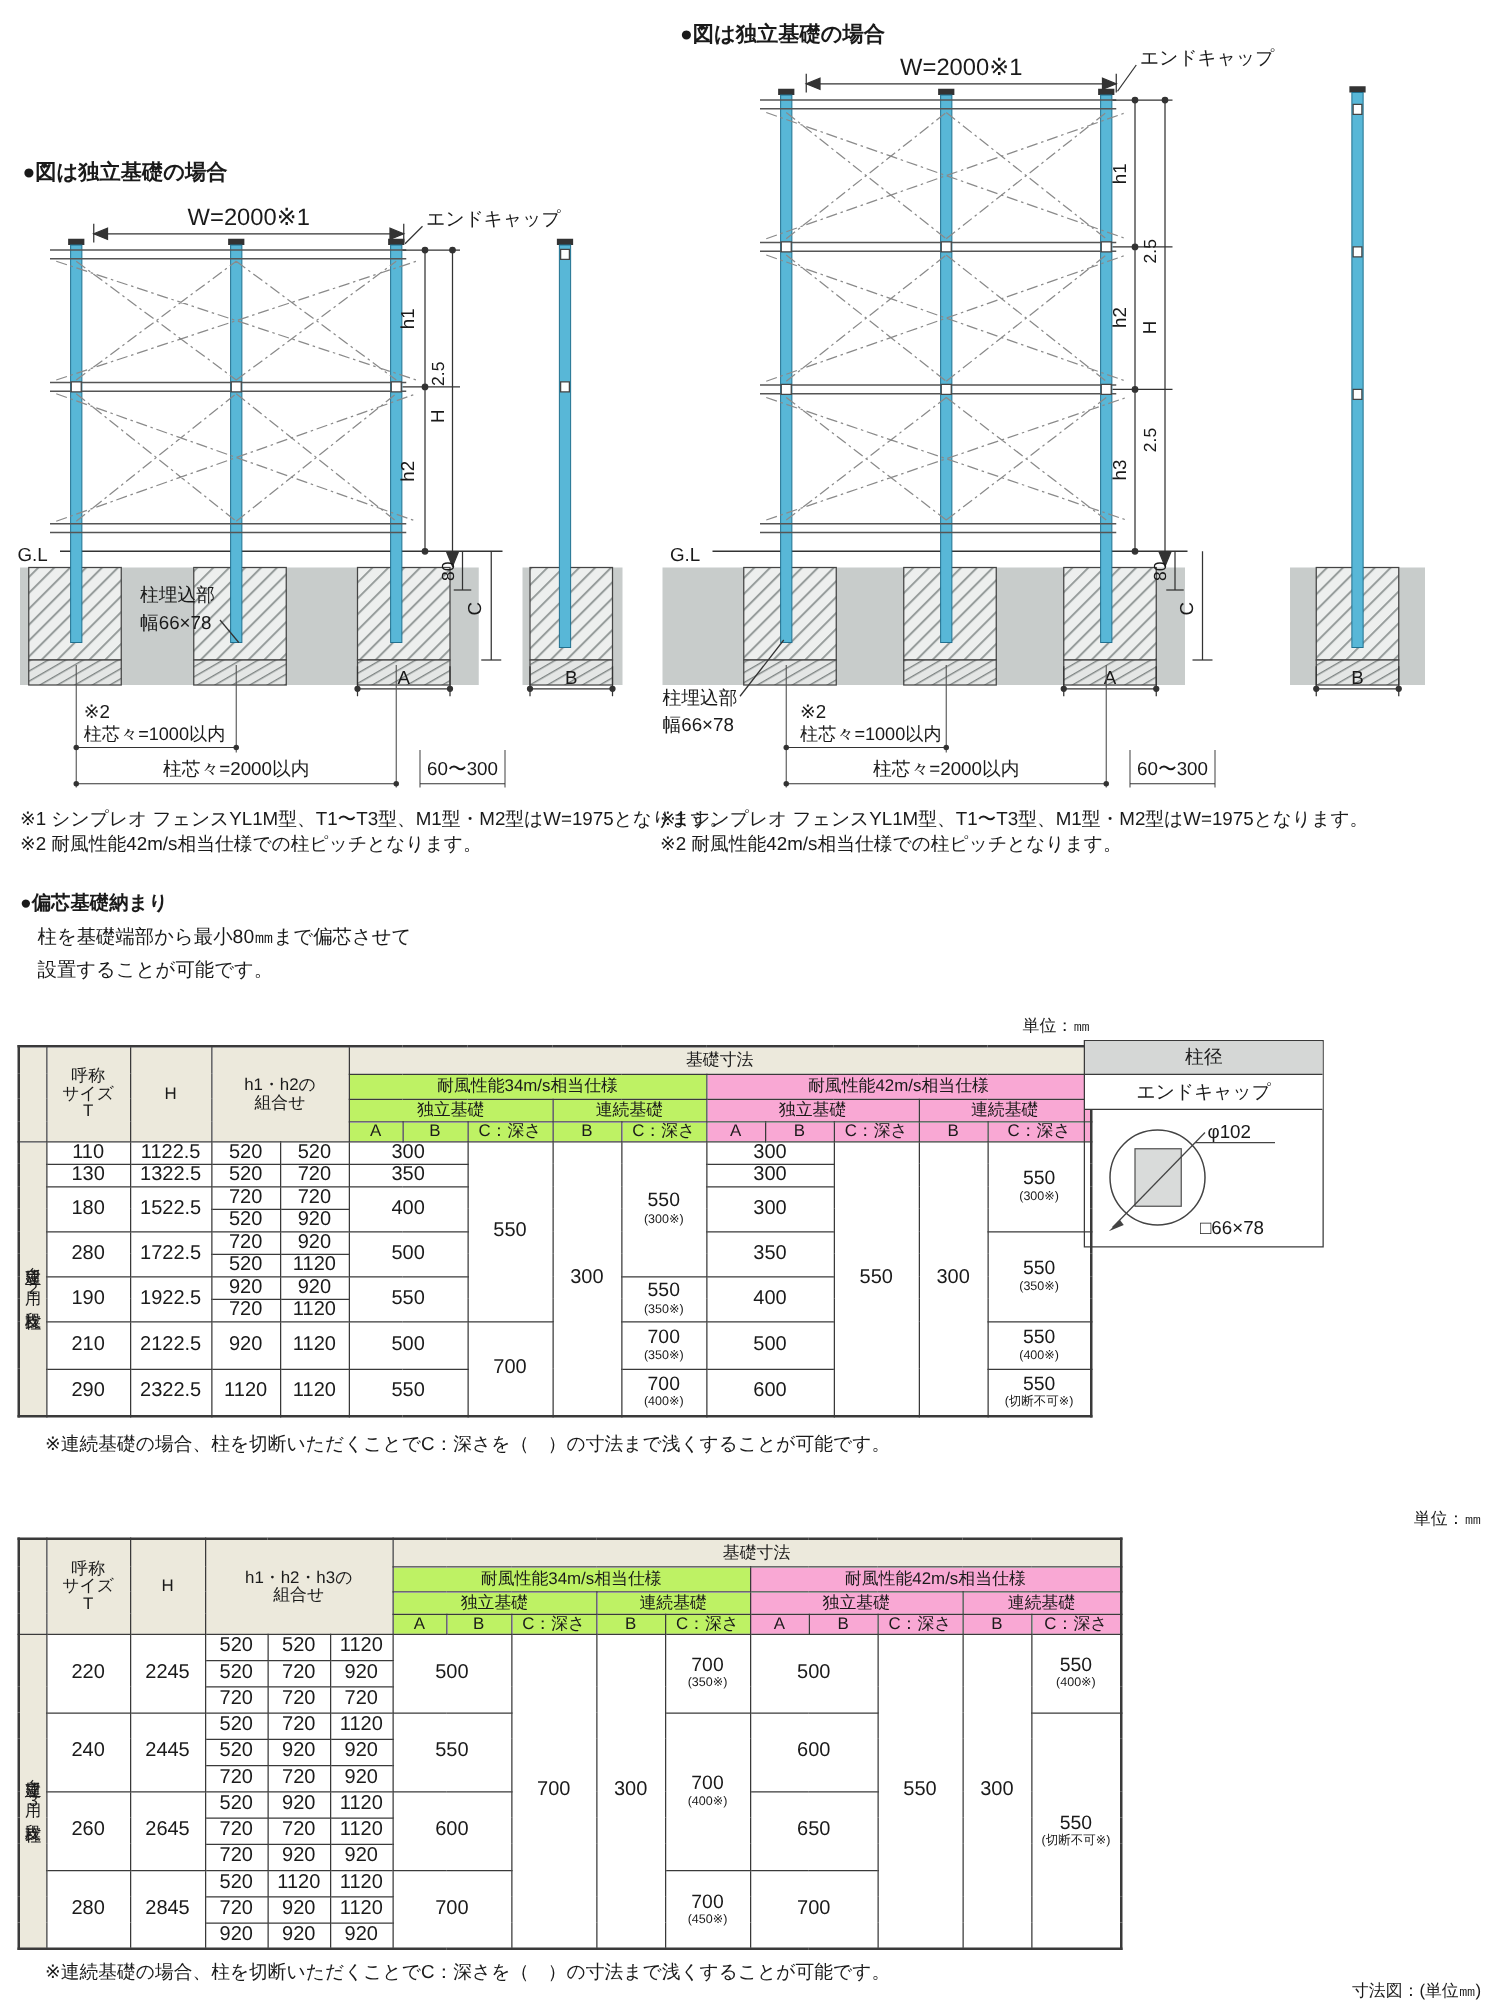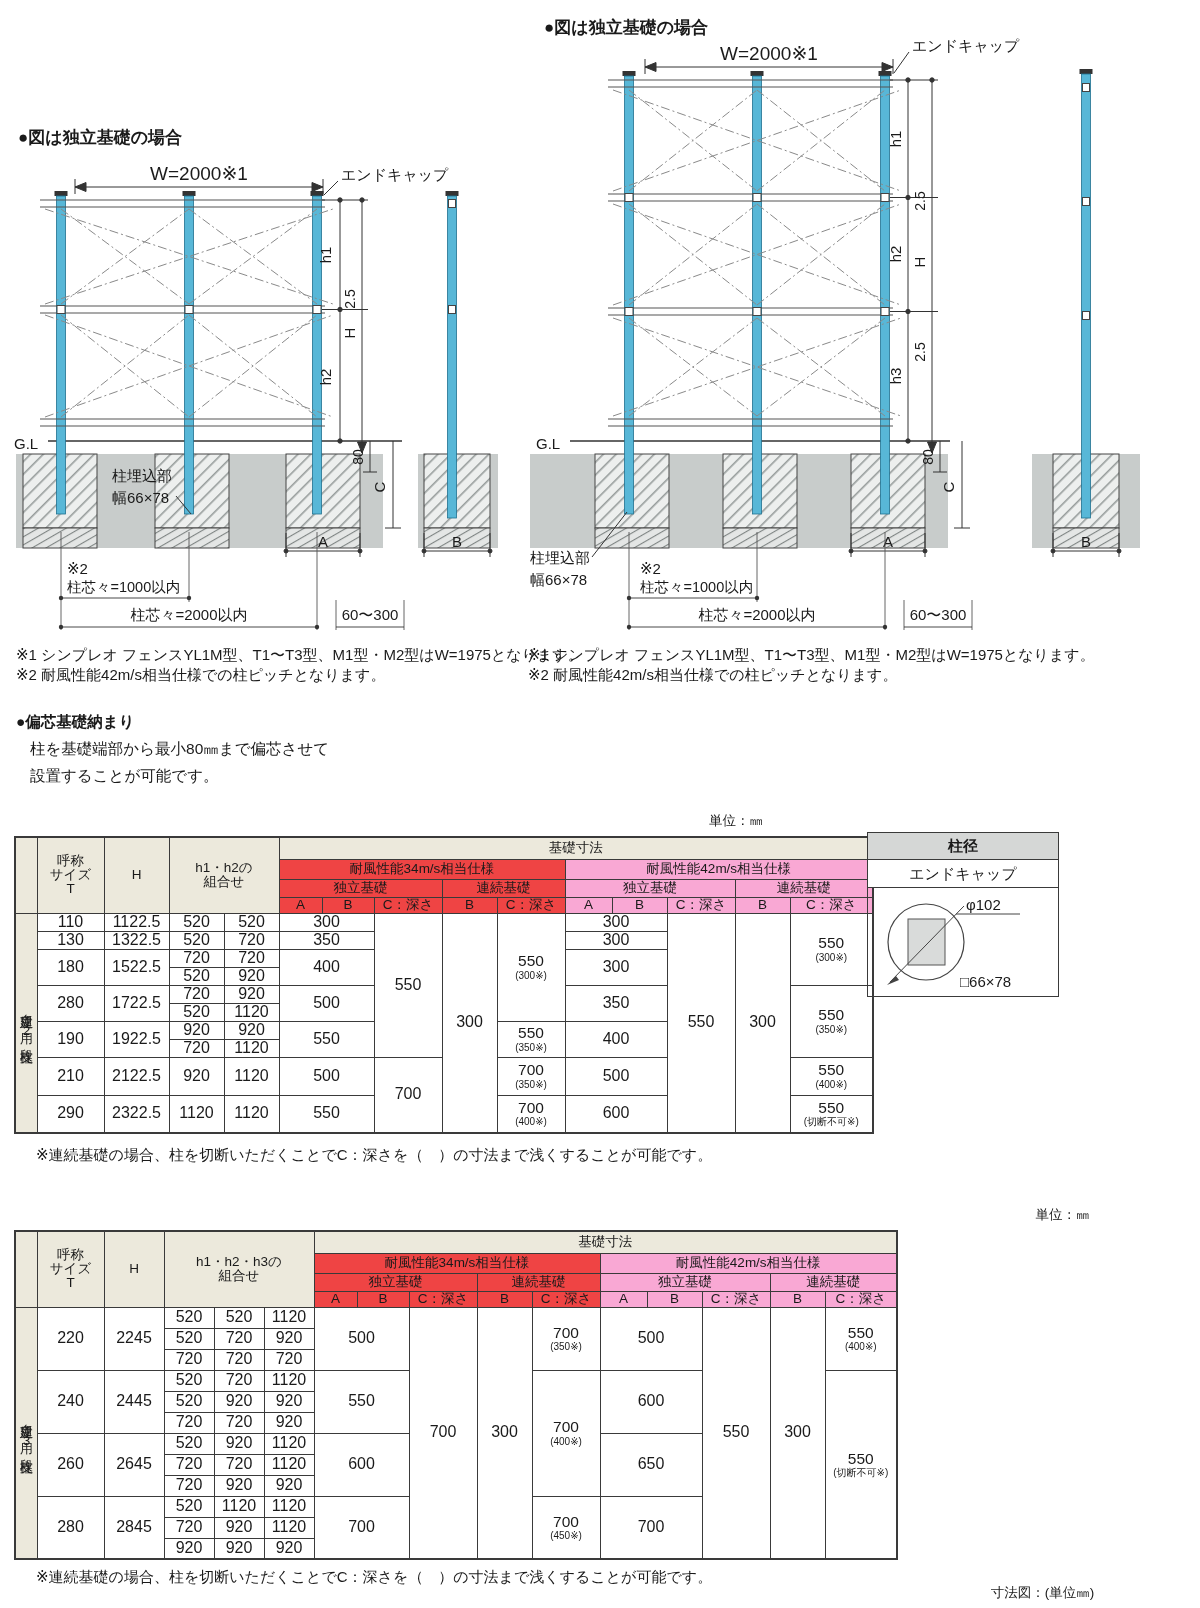--- a/index.html
+++ b/index.html
@@ -4,32 +4,32 @@
 <style>
   html,body{margin:0;padding:0;background:#fff;}
   body{width:1200px;height:1608px;position:relative;font-family:"Liberation Sans","DejaVu Sans",sans-serif;color:#1a1a1a;}
   .abs{position:absolute;}
   svg text{fill:#1a1a1a;font-family:"Liberation Sans","DejaVu Sans",sans-serif;}
   
   table.spec{border-collapse:collapse;table-layout:fixed;border:2px solid #3a3a3a;}
   table.spec td{border:1px solid #3a3a3a;text-align:center;vertical-align:middle;padding:0;overflow:hidden;line-height:1.05;}
   .hd{font-size:13.5px;}
   .bg-b{background:#ece9dc;}
-  .bg-g{background:#ef4444;}
+  .bg-g{background:#bef264;}
   .bg-p{background:#f9a8d4;}
   .num{font-size:16px;}
   .pre{white-space:pre-line;line-height:1.3;}
   .vlabel{writing-mode:vertical-rl;text-orientation:upright;font-size:13px;letter-spacing:1px;background:#ece9dc;}
   .pv{font-size:15.5px;line-height:1.05;}
   .pp{font-size:10px;line-height:1.1;}
   .note{font-size:15px;margin-left:20px;}
-  .unit{font-size:13.5px;text-align:center;}
+  .unit{font-size:13.5px;text-align:right;}
   
   #pillarbox{border:1.5px solid #3a3a3a;width:190px;}
-  #pillarbox .ttl{background:#d5d7d6;border-bottom:1px solid #3a3a3a;height:26px;line-height:26px;text-align:center;font-size:15px;font-weight:bold;}
+  #pillarbox .ttl{background:#d5d7d6;border-bottom:1px solid #3a3a3a;height:26px;line-height:26px;text-align:center;font-size:15px;}
   #pillarbox .sub{background:#fff;border-bottom:1px solid #3a3a3a;height:27px;line-height:27px;text-align:center;font-size:15px;}
   #ecc .t{font-size:15.5px;font-weight:bold;}
   #ecc .l{font-size:15.5px;margin-left:14px;margin-top:6px;}
 </style>
 </head>
 <body>
 
 <svg class="abs" style="left:0;top:0" width="1200" height="700" viewBox="0 0 1200 700">
   <defs>
     <pattern id="hatch" width="9" height="9" patternUnits="userSpaceOnUse" patternTransform="rotate(45)">

